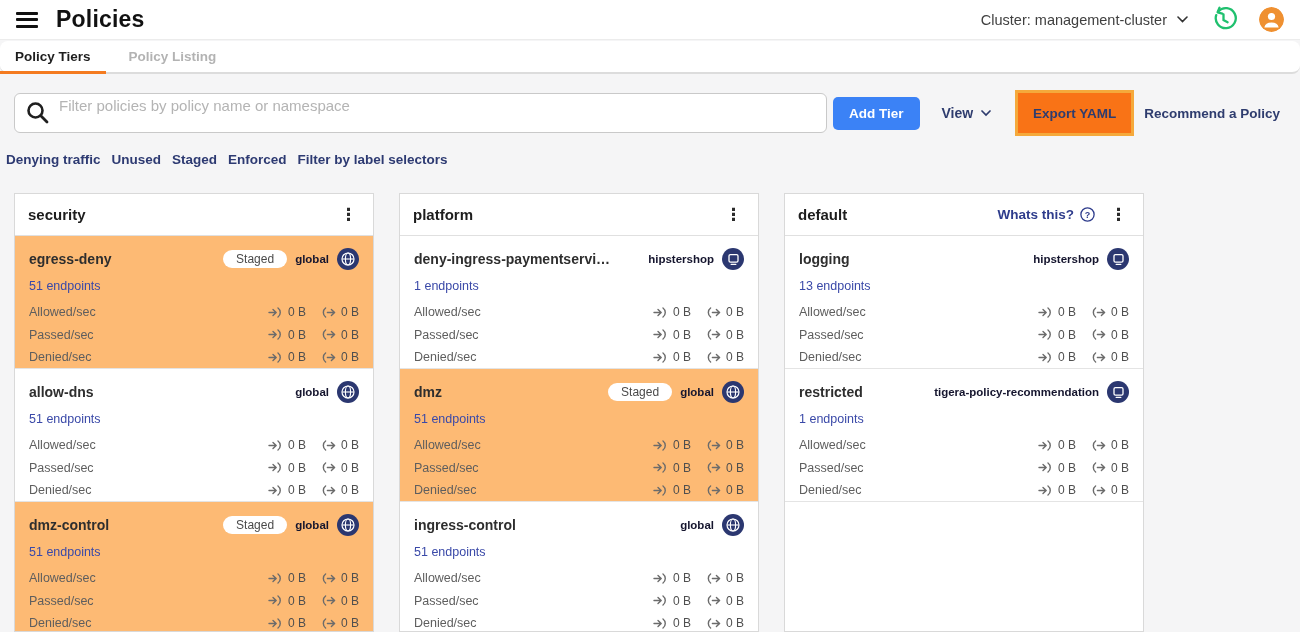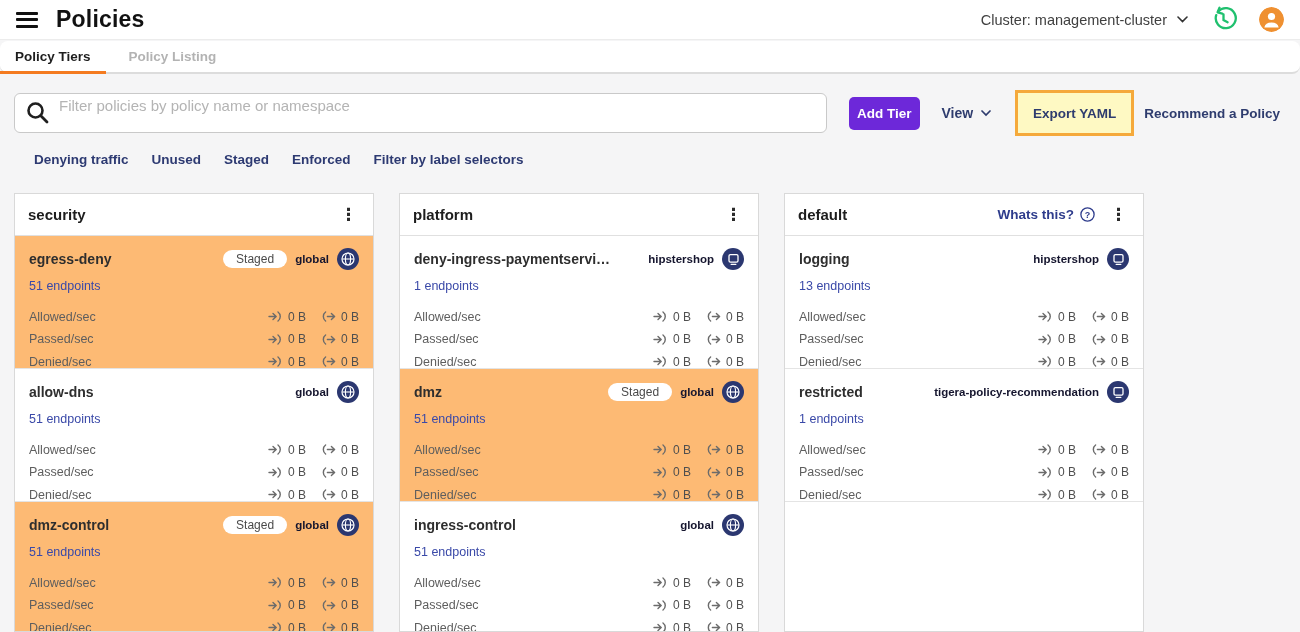--- a/index.html
+++ b/index.html
@@ -27,31 +27,31 @@
   .tab.inactive { color:#b3b3b3; margin-left:8px; }
 
   
   .toolbar { position:absolute; top:90px; left:14px; right:20px; height:46px; display:flex; align-items:center; }
   .search-wrap { position:relative; width:813px; height:40px; align-self:flex-start; margin-top:3px; }
   .search-wrap input { width:100%; height:100%; border:1px solid #c9c9c9; border-radius:6px; background:#fff;
                        padding:0 14px 16px 44px; font-size:15px; color:#333; outline:none;
                        font-family:"Liberation Sans","DejaVu Sans",sans-serif; }
   .search-wrap input::placeholder { color:#b4b4b4; }
   .search-icon { position:absolute; left:12px; top:8px; }
-  .btn-add-tier { margin-left:auto; height:33px; padding:0 8px; background:#6d28d9; color:#fff; border:none;
+  .btn-add-tier { margin-left:auto; height:33px; padding:0 16px; background:#3b82f6; color:#fff; border:none;
                   border-radius:5px; font-size:13.5px; font-weight:700; cursor:pointer;
                   font-family:"Liberation Sans","DejaVu Sans",sans-serif; }
   .view-btn { margin-left:22px; display:flex; align-items:center; gap:8px; color:#2e3c6e; font-size:14px; font-weight:700; cursor:pointer; }
   .export-box { margin-left:24px; width:119px; height:46px; border:3px solid #f5a93b; display:flex;
-                align-items:center; justify-content:center; background:#fef9c3; }
+                align-items:center; justify-content:center; background:#f97316; }
   .export-label { color:#2e3c6e; font-size:13.5px; font-weight:700; cursor:pointer; }
   .recommend { margin-left:10px; color:#2e3c6e; font-size:13.5px; font-weight:700; cursor:pointer; }
 
   
-  .quick-filters { position:absolute; top:152px; left:34px; display:flex; gap:23px;text-align:center; }
+  .quick-filters { position:absolute; top:152px; left:6px; display:flex; gap:11px;text-align:center; }
   .quick-filters span { color:#2d3a72; font-size:13.5px; font-weight:700; cursor:pointer; }
 
   
   .tiers { position:absolute; top:193px; left:14px; display:flex; gap:25px; }
   .tier { width:360px; height:439px; background:#fff; border:1px solid #d9d9d9; overflow:hidden; }
   .tier-header { height:42px; display:flex; align-items:center; padding:0 13px; border-bottom:1px solid #e0e0e0; background:#fff; }
   .tier-name { font-size:15px; font-weight:800; color:#1d1d1d; }
   .tier-header-right { margin-left:auto; display:flex; align-items:center; gap:12px; }
   .help-link { display:flex; align-items:center; gap:6px; color:#2e3c8c; font-size:13.5px; font-weight:600; cursor:pointer; }
   .kebab { font-size:17px; font-weight:700; color:#2b2b2b; cursor:pointer; line-height:1; padding:2px 3px; }
@@ -60,21 +60,21 @@
   .card.staged { background:#fdba74; }
   .card-top { display:flex; align-items:center; gap:8px; height:24px; }
   .policy-name { font-size:14px; font-weight:700; color:#2e2e2e; flex:1 1 auto; min-width:0;
                  white-space:nowrap; overflow:hidden; text-overflow:ellipsis; }
   .staged-pill { background:#fff; color:#4a4a4a; font-size:12px; padding:2px 13px; border-radius:11px; white-space:nowrap; }
   .scope-label { font-size:11.5px; font-weight:700; color:#15152e; white-space:nowrap; }
   .badge { width:22px; height:22px; border-radius:50%; background:#2b3770; flex:0 0 auto;
            display:flex; align-items:center; justify-content:center; }
   .endpoints { margin-top:8px; font-size:12.5px; color:#3a49a8; cursor:pointer; display:inline-block; }
   .metrics { margin-top:7px; }
-  .metric-row { display:flex; align-items:flex-end; height:22.5px; }
+  .metric-row { display:flex; align-items:center; height:22.5px; }
   .metric-label { font-size:12.5px; color:#5e5e5e; flex:1; }
   .metric-group { display:flex; align-items:center; gap:5px; font-size:12px; color:#4f4f4f; }
   .metric-group + .metric-group { margin-left:15px; }
 </style>
 </head>
 <body>
 
 <div class="app">
 
   <div class="topbar">

